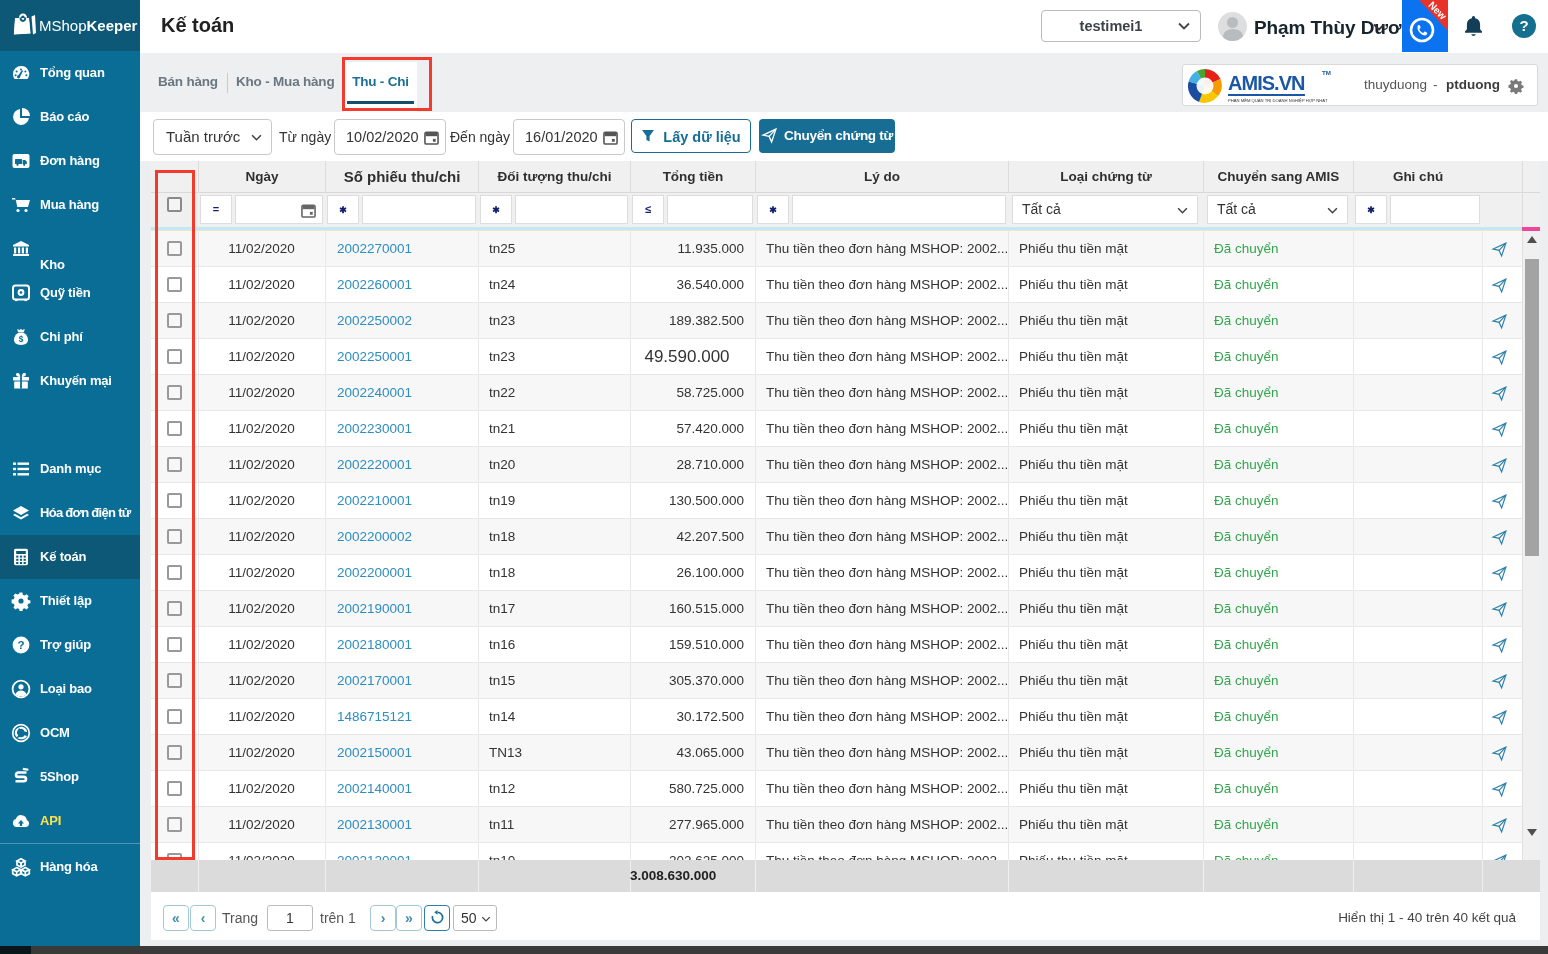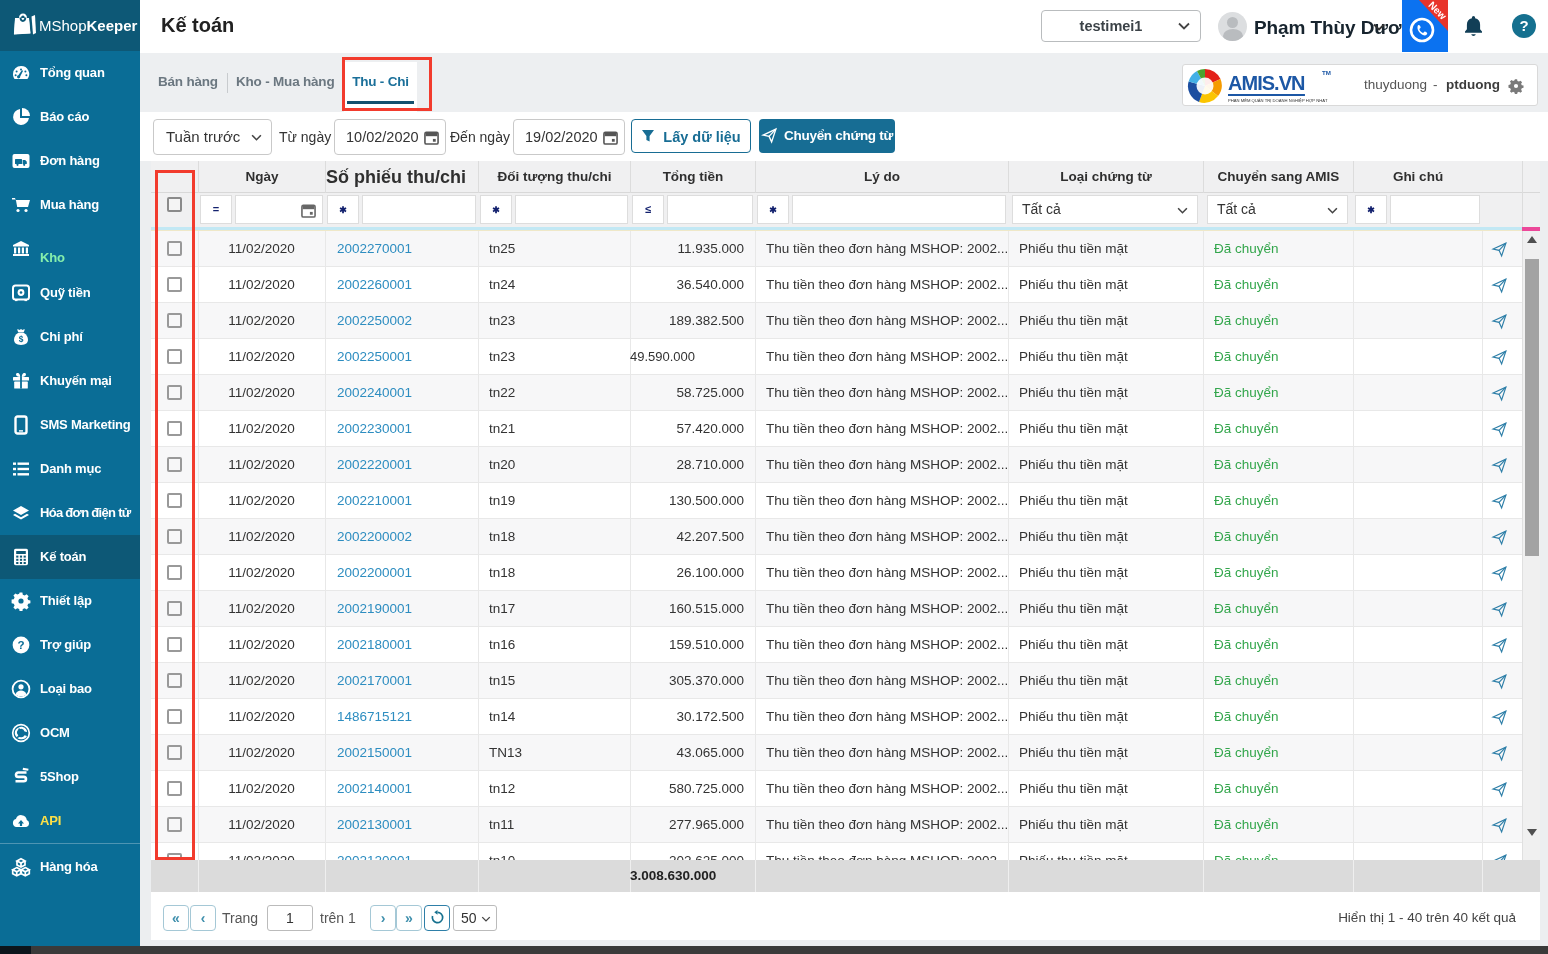--- a/index.html
+++ b/index.html
@@ -68,21 +68,21 @@
 <div class="abs" style="left:11px;top:12px;width:20px;height:20px"><svg width="20" height="20" viewBox="0 0 20 20">
           <g fill="#fff">
             <path d="M10 2 2 6v1.5h16V6z"></path>
             <rect x="3" y="8.5" width="2.2" height="6"></rect>
             <rect x="7" y="8.5" width="2.2" height="6"></rect>
             <rect x="10.8" y="8.5" width="2.2" height="6"></rect>
             <rect x="14.8" y="8.5" width="2.2" height="6"></rect>
             <rect x="2" y="15" width="16" height="2"></rect>
           </g>
         </svg></div>
-<div class="abs" style="left:40px;top:9px;height:44px;line-height:44px;font-size:13px;font-weight:bold;color:#86efac;letter-spacing:-.2px;white-space:nowrap">Kho</div>
+<div class="abs" style="left:40px;top:16px;height:44px;line-height:44px;font-size:13px;font-weight:bold;color:#ffffff;letter-spacing:-.2px;white-space:nowrap">Kho</div>
 </div>
 <div class="abs" style="left:0;top:271px;width:140px;height:44px;">
 <div class="abs" style="left:11px;top:12px;width:20px;height:20px"><svg width="20" height="20" viewBox="0 0 20 20">
           <rect x="2" y="2.5" width="16" height="14" rx="2.5" fill="none" stroke="#fff" stroke-width="2"></rect>
           <circle cx="10" cy="9.5" r="3.4" fill="#fff"></circle>
           <circle cx="10" cy="9.5" r="1.3" fill="#0a6d96"></circle>
           <rect x="4" y="16.5" width="2.5" height="1.6" fill="#fff"></rect>
           <rect x="13.5" y="16.5" width="2.5" height="1.6" fill="#fff"></rect>
         </svg></div>
 <div class="abs" style="left:40px;top:0;height:44px;line-height:44px;font-size:13px;font-weight:bold;color:#fff;letter-spacing:-.2px;white-space:nowrap">Quỹ tiền</div>
@@ -100,27 +100,20 @@
 <div class="abs" style="left:0;top:359px;width:140px;height:44px;">
 <div class="abs" style="left:11px;top:12px;width:20px;height:20px"><svg width="20" height="20" viewBox="0 0 20 20">
           <g fill="#fff">
             <rect x="2" y="6" width="16" height="3.6" rx=".6"></rect>
             <rect x="3.2" y="10.6" width="13.6" height="7" rx=".6"></rect>
             <path d="M9.2 6C6.8 5.8 5 5 5 3.6 5 2.4 6 2 6.8 2c1.5 0 2.4 1.7 2.4 4zm1.6 0c2.4-.2 4.2-1 4.2-2.4 0-1.2-1-1.6-1.8-1.6-1.5 0-2.4 1.7-2.4 4z"></path>
           </g>
           <rect x="9.1" y="6" width="1.8" height="11.6" fill="#0a6d96"></rect>
         </svg></div>
 <div class="abs" style="left:40px;top:0;height:44px;line-height:44px;font-size:13px;font-weight:bold;color:#fff;letter-spacing:-.2px;white-space:nowrap">Khuyến mại</div>
-</div>
-<div class="abs" style="left:0;top:403px;width:140px;height:44px;">
-<div class="abs" style="left:11px;top:12px;width:20px;height:20px"><svg width="20" height="20" viewBox="0 0 20 20">
-          <rect x="4.5" y="1.5" width="11" height="17" rx="2" fill="none" stroke="#fff" stroke-width="2.4"></rect>
-          <rect x="8" y="15.2" width="4" height="1.4" fill="#fff"></rect>
-        </svg></div>
-<div class="abs" style="left:40px;top:0;height:44px;line-height:44px;font-size:13px;font-weight:bold;color:#fff;letter-spacing:-.2px;white-space:nowrap">SMS Marketing</div>
 </div>
 <div class="abs" style="left:0;top:491px;width:140px;height:44px;">
 <div class="abs" style="left:11px;top:12px;width:20px;height:20px"><svg width="20" height="20" viewBox="0 0 20 20">
           <g fill="#fff">
             <path d="M2 7.5 10 3l8 4.5-8 4.5z"></path>
             <path d="M4 10.8 2 12l8 4.5 8-4.5-2-1.2-6 3.4z"></path>
           </g>
         </svg></div>
 <div class="abs" style="left:40px;top:0;height:44px;line-height:44px;font-size:13px;font-weight:bold;color:#fff;letter-spacing:-.7px;white-space:nowrap">Hóa đơn điện tử</div>
 </div>
@@ -297,42 +290,42 @@
       <svg class="abs" style="right:6px;top:10px" width="15" height="15" viewBox="0 0 16 16">
         <g fill="#555">
           <rect x="1" y="2.5" width="14" height="12.5" rx="1.5" fill="none" stroke="#555" stroke-width="1.7"></rect>
           <rect x="1.8" y="3.2" width="12.4" height="3.4"></rect>
           <rect x="9.5" y="9.5" width="3" height="3"></rect>
         </g>
       </svg>
     </div>
 <div class="abs" style="left:310px;top:7px;height:36px;line-height:36px;font-size:14px;color:#333">Đến ngày</div>
 <div class="abs" style="left:373px;top:7px;width:112px;height:36px;border:1px solid #c9c9c9;border-radius:4px;background:#fff">
-      <div class="abs" style="left:11px;top:0;height:34px;line-height:34px;font-size:14.5px;color:#333">19/02/2020</div>
+      <div class="abs" style="left:11px;top:0;height:34px;line-height:34px;font-size:14.5px;color:#333">16/01/2020</div>
       <svg class="abs" style="right:6px;top:10px" width="15" height="15" viewBox="0 0 16 16">
         <g fill="#555">
           <rect x="1" y="2.5" width="14" height="12.5" rx="1.5" fill="none" stroke="#555" stroke-width="1.7"></rect>
           <rect x="1.8" y="3.2" width="12.4" height="3.4"></rect>
           <rect x="9.5" y="9.5" width="3" height="3"></rect>
         </g>
       </svg>
     </div>
 <div class="abs" style="left:491px;top:7px;width:120px;height:34px;border:1px solid #186d94;border-radius:4px;background:#fff;text-align:center"><svg class="ic" style="margin-top:9px" width="14" height="14" viewBox="0 0 14 14">
         <path fill="#186d94" d="M1 1h12L8.6 7v5.4L5.4 11V7z"></path>
       </svg><span style="font-size:14.5px;font-weight:bold;color:#186d94;line-height:32px;vertical-align:top;display:inline-block;margin:1px 0 0 8px">Lấy dữ liệu</span></div>
 <div class="abs" style="left:619px;top:7px;width:136px;height:34px;border-radius:4px;background:#176d94;text-align:center;white-space:nowrap"><svg class="ic" style="margin-top:8px" width="17" height="17" viewBox="0 0 20 20">
         <path d="M2.5 9.5 17.5 2.5 12.5 17.5 9.5 11z" fill="none" stroke="#fff" stroke-width="1.6"></path>
         <path d="M9.5 11 17.5 2.5" fill="none" stroke="#fff" stroke-width="1.6"></path>
       </svg><span style="font-size:13.5px;font-weight:bold;color:#fff;line-height:32px;vertical-align:top;display:inline-block;margin:1px 0 0 6px;letter-spacing:-.3px">Chuyển chứng từ</span></div>
 </div>
 <div class="abs" style="left:151px;top:161px;width:1389px;height:604px;background:#ec4899">
 <div class="abs" style="left:0;top:0;width:1389px;height:32px;background:#f0f0f1;border-bottom:1px solid #d8d8d8">
 <div class="abs" style="left:1371px;top:0;width:0;height:32px;border-left:1px solid #dcdcdc"></div>
 <div class="abs" style="left:47px;top:0;width:127px;height:32px;line-height:32px;text-align:center;font-size:13.5px;font-weight:bold;color:#2f2f2f;border-left:1px solid #dcdcdc">Ngày</div>
-<div class="abs" style="left:174px;top:0;width:153px;height:32px;line-height:32px;text-align:left;font-size:18px;font-weight:bold;color:#2f2f2f;border-left:1px solid #dcdcdc">Số phiếu thu/chi</div>
+<div class="abs" style="left:174px;top:0;width:153px;height:32px;line-height:32px;text-align:center;font-size:15px;font-weight:bold;color:#2f2f2f;border-left:1px solid #dcdcdc">Số phiếu thu/chi</div>
 <div class="abs" style="left:327px;top:0;width:152px;height:32px;line-height:32px;text-align:center;font-size:13.5px;font-weight:bold;color:#2f2f2f;border-left:1px solid #dcdcdc">Đối tượng thu/chi</div>
 <div class="abs" style="left:479px;top:0;width:125px;height:32px;line-height:32px;text-align:center;font-size:13.5px;font-weight:bold;color:#2f2f2f;border-left:1px solid #dcdcdc">Tổng tiền</div>
 <div class="abs" style="left:604px;top:0;width:253px;height:32px;line-height:32px;text-align:center;font-size:13.5px;font-weight:bold;color:#2f2f2f;border-left:1px solid #dcdcdc">Lý do</div>
 <div class="abs" style="left:857px;top:0;width:195px;height:32px;line-height:32px;text-align:center;font-size:13.5px;font-weight:bold;color:#2f2f2f;border-left:1px solid #dcdcdc">Loại chứng từ</div>
 <div class="abs" style="left:1052px;top:0;width:150px;height:32px;line-height:32px;text-align:center;font-size:13.5px;font-weight:bold;color:#2f2f2f;border-left:1px solid #dcdcdc">Chuyển sang AMIS</div>
 <div class="abs" style="left:1202px;top:0;width:129px;height:32px;line-height:32px;text-align:center;font-size:13.5px;font-weight:bold;color:#2f2f2f;border-left:1px solid #dcdcdc">Ghi chú</div>
 </div>
 <div class="abs" style="left:0;top:32px;width:1389px;height:34px;background:#f0f0f1">
 <div class="abs" style="left:1371px;top:0;width:0;height:34px;border-left:1px solid #dcdcdc"></div>
 <div class="abs" style="left:16px;top:4px;width:15px;height:15px;border:2px solid #8a8a8a;border-radius:2px;background:#f4f4f4"></div>
@@ -448,21 +441,21 @@
 <div class="abs" style="left:479px;top:0;width:0;height:36px;border-left:1px solid #e8e8e8"></div>
 <div class="abs" style="left:604px;top:0;width:0;height:36px;border-left:1px solid #e8e8e8"></div>
 <div class="abs" style="left:857px;top:0;width:0;height:36px;border-left:1px solid #e8e8e8"></div>
 <div class="abs" style="left:1052px;top:0;width:0;height:36px;border-left:1px solid #e8e8e8"></div>
 <div class="abs" style="left:1202px;top:0;width:0;height:36px;border-left:1px solid #e8e8e8"></div>
 <div class="abs" style="left:1331px;top:0;width:0;height:36px;border-left:1px solid #e8e8e8"></div>
 <div class="abs" style="left:16px;top:10px;width:15px;height:15px;border:2px solid #999;border-radius:2px"></div>
 <div class="abs" style="left:47px;top:0;width:127px;height:36px;line-height:35px;text-align:center;font-size:13.5px;color:#333">11/02/2020</div>
 <div class="abs" style="left:186px;top:0;height:36px;line-height:35px;font-size:13.5px;color:#2d8dc0">2002250001</div>
 <div class="abs" style="left:338px;top:0;height:36px;line-height:35px;font-size:13.5px;color:#333">tn23</div>
-<div class="abs" style="left:479px;top:0;width:114px;height:36px;line-height:35px;text-align:left;font-size:13px;color:#333">49.590.000</div>
+<div class="abs" style="left:479px;top:0;width:114px;height:36px;line-height:35px;text-align:center;font-size:17px;color:#333">49.590.000</div>
 <div class="abs" style="left:615px;top:0;height:36px;line-height:35px;font-size:13.5px;color:#333">Thu tiền theo đơn hàng MSHOP: 2002...</div>
 <div class="abs" style="left:868px;top:0;height:36px;line-height:35px;font-size:13.5px;color:#333">Phiếu thu tiền mặt</div>
 <div class="abs" style="left:1063px;top:0;height:36px;line-height:35px;font-size:13.5px;color:#33a64c">Đã chuyển</div>
 <svg class="abs" style="left:1340px;top:10px" width="17" height="17" viewBox="0 0 20 20">
           <path d="M2.5 9.5 17.5 2.5 12.5 17.5 9.5 11z" fill="none" stroke="#2e7fa8" stroke-width="1.4"></path>
           <path d="M9.5 11 17.5 2.5" fill="none" stroke="#2e7fa8" stroke-width="1.4"></path>
         </svg>
 </div>
 <div class="abs" style="left:0;top:144px;width:1371px;height:36px;background:#f7f7f8;border-bottom:1px solid #e8e8e8">
 <div class="abs" style="left:47px;top:0;width:0;height:36px;border-left:1px solid #e8e8e8"></div>

